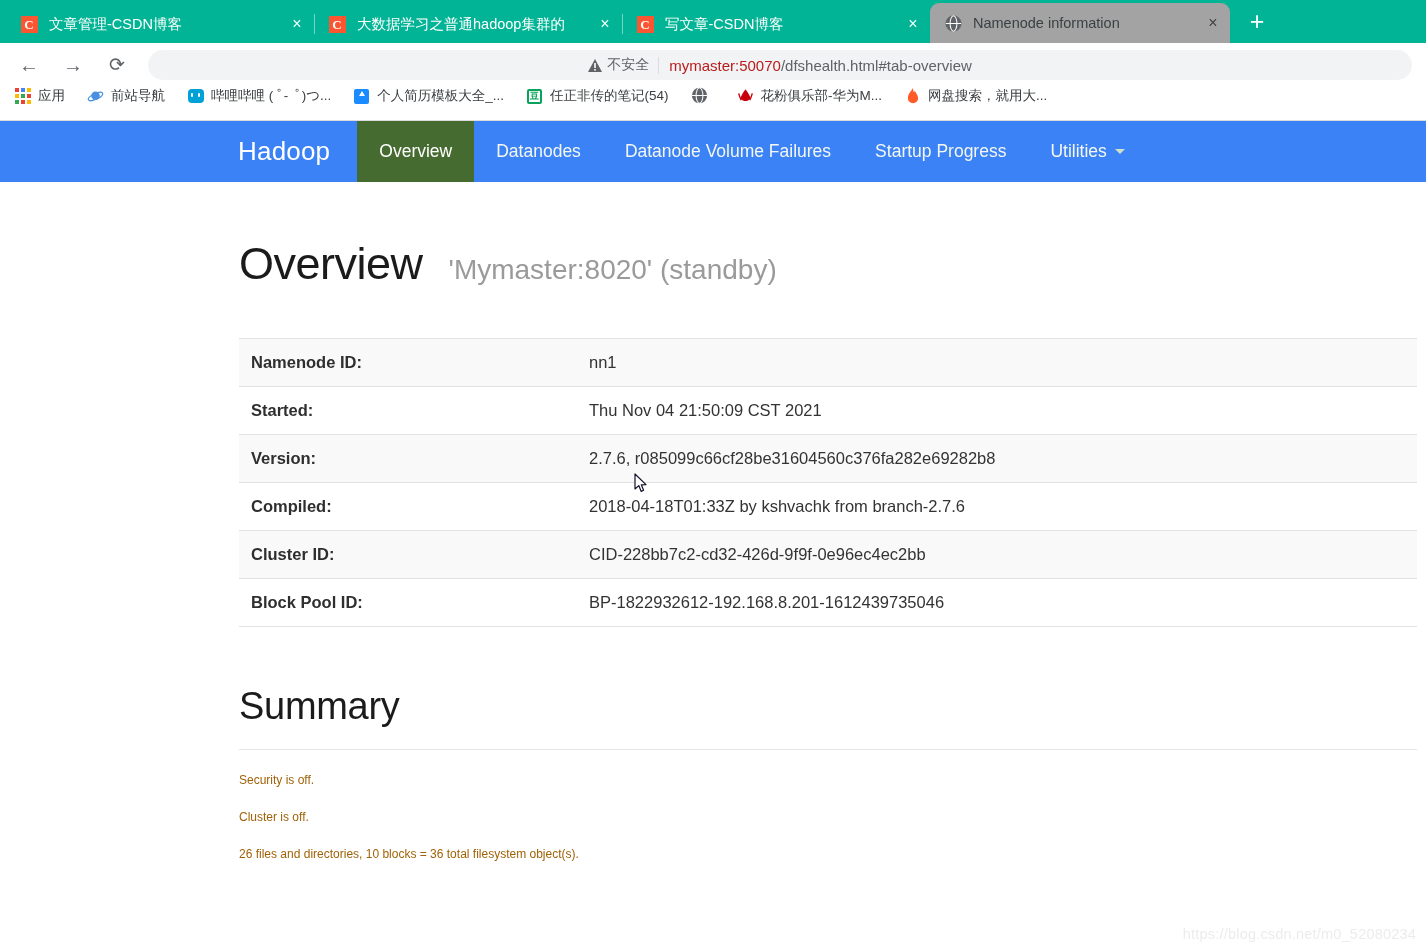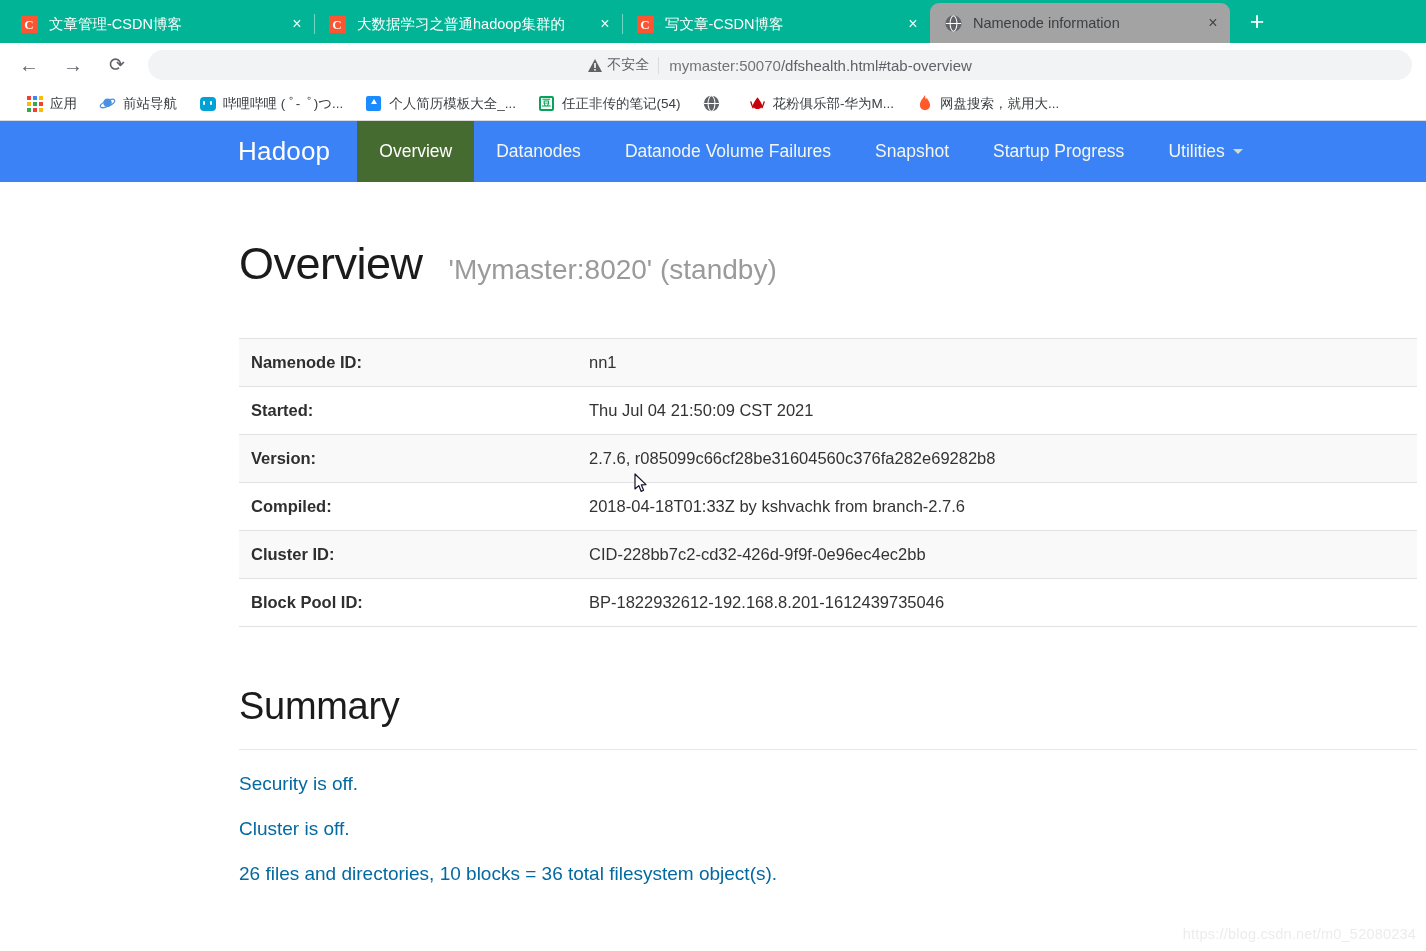--- a/index.html
+++ b/index.html
@@ -133,30 +133,30 @@
     margin-right: 9px;
     white-space: nowrap;
   }
   .omni-warn svg { margin-right: 5px; }
   .omni-sep {
     width: 1px; height: 17px;
     background: #dadce0;
     margin-right: 10px;
   }
   .omni-url { white-space: nowrap; overflow: hidden; }
-  .omni-url .host { color: #737373; }
+  .omni-url .host { color: #b91c1c; }
   .omni-url .path { color: #5f6368; }
 
   
   .bookmarks {
     height: 34px;
     background: #fff;
     display: flex;
-    align-items: center;
-    padding: 0 26px;
+    align-items: flex-start;
+    padding: 0 14px;
     border-bottom: 1px solid #dcdcdc;
     font-size: 13.5px;
     color: #3c4043;
     white-space: nowrap;
   }
   .bm { display: flex; align-items: center; margin-right: 22px; cursor: pointer; }
   .bm .bmi { width: 17px; height: 17px; margin-right: 7px; flex: 0 0 17px; display: inline-flex; align-items:center; justify-content:center;}
   .bm .bml { overflow: hidden; }
   .apps-grid { display: grid; grid-template-columns: repeat(3,4px); grid-template-rows: repeat(3,4px); gap: 2px; }
   .apps-grid i { display:block; width:4px; height:4px; }
@@ -240,21 +240,21 @@
   table.info td { padding: 14px 0 14px 10px; font-weight: 400; }
 
   h2.sum {
     font-size: 38px;
     font-weight: 400;
     color: #1b1b1b;
     margin: 58px 0 0 0;
     letter-spacing: -0.3px;
   }
   .rule { width: 1178px; height: 1px; background: #e7e7e7; margin-top: 21px; }
-  .sumline { font-size: 19px; color: #0369a1; margin-top: 23px; }
+  .sumline { font-size: 12px; color: #a16207; margin-top: 23px; }
 
   .watermark {
     position: absolute;
     right: 10px; bottom: 8px;
     font-size: 14.5px;
     color: #ececec;
     letter-spacing: .2px;
     user-select: none;
   }
 
@@ -410,41 +410,40 @@
     </div>
   </div>
 
   <div class="page">
 
     <div class="hdpnav">
       <div class="brand">Hadoop</div>
       <a class="active" href="#">Overview</a>
       <a href="#">Datanodes</a>
       <a href="#">Datanode Volume Failures</a>
-      <a href="#">Snapshot</a>
       <a href="#">Startup Progress</a>
       <a href="#">
           <span>Utilities</span>
           <span class="caret"></span>
         </a>
     </div>
 
     <div class="container">
 
       <h1 class="ov"><span>Overview</span><small>'Mymaster:8020' (standby)</small></h1>
 
       <table class="info">
         <tbody>
           <tr>
             <th>Namenode ID:</th>
             <td>nn1</td>
           </tr>
           <tr>
             <th>Started:</th>
-            <td>Thu Jul 04 21:50:09 CST 2021</td>
+            <td>Thu Nov 04 21:50:09 CST 2021</td>
           </tr>
           <tr>
             <th>Version:</th>
             <td>2.7.6, r085099c66cf28be31604560c376fa282e69282b8</td>
           </tr>
           <tr>
             <th>Compiled:</th>
             <td>2018-04-18T01:33Z by kshvachk from branch-2.7.6</td>
           </tr>
           <tr>

